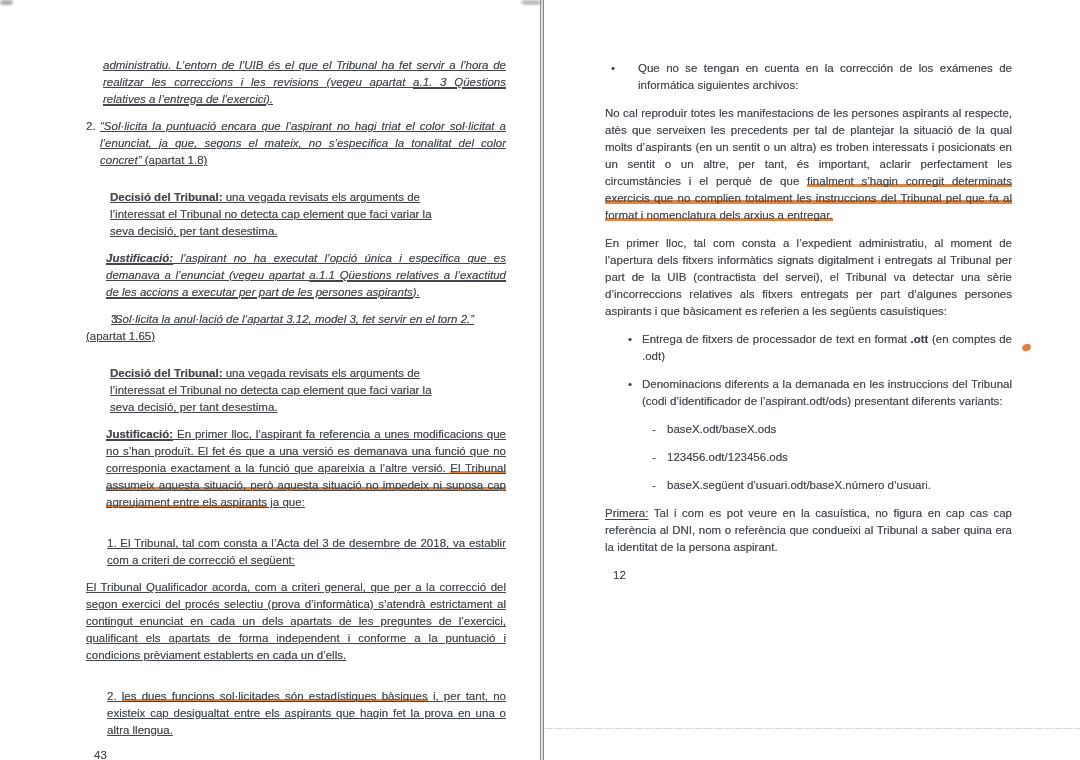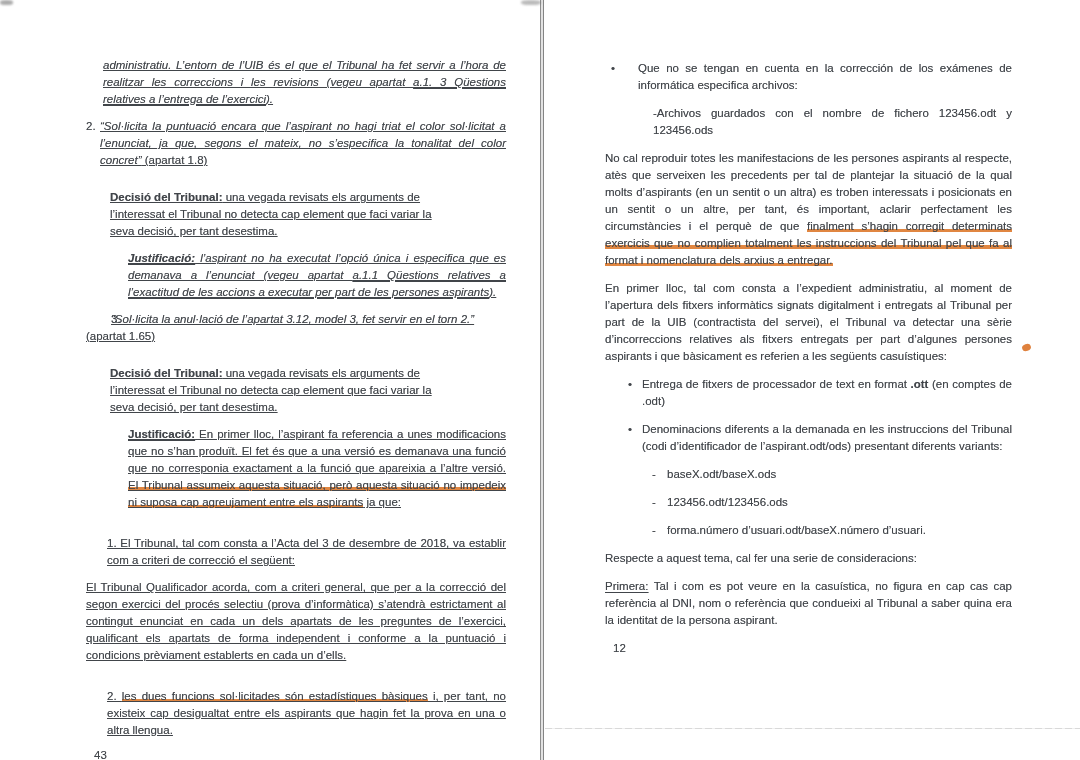--- a/index.html
+++ b/index.html
@@ -13,21 +13,21 @@
   .lp{position:absolute;left:86px;top:57px;width:420px;text-decoration:underline;}
   .rp{position:absolute;left:605px;top:60px;width:407px;}
   .p{margin:0 0 10px 0;}
   .rp .p{margin-bottom:11px;}
   
   .intro{margin-left:17px;font-style:italic;text-align:justify;}
   .item{position:relative;padding-left:14px;text-align:justify;}
   .item > .m{position:absolute;left:0;top:0;font-style:normal;}
   .item3{padding-left:0;text-indent:25px;}
   .decision{margin-left:24px;max-width:330px;margin-top:20px;}
-  .justif{margin-left:42px;text-align:justify;margin-top:4px;}
+  .justif{margin-left:20px;text-align:justify;margin-top:4px;}
   .numbered{margin-left:21px;text-align:justify;margin-top:24px;}
   .quote{text-align:justify;}
   
   .cont{margin-left:33px;text-align:justify;}
   .bullet1{position:relative;padding-left:33px;text-align:justify;margin-bottom:13px;}
   .bullet1 > .m{position:absolute;left:6px;top:0;}
   .subdash{margin-left:48px;text-align:justify;margin-bottom:13px;}
   .main{text-align:justify;margin-bottom:13px;}
   .bullet2{position:relative;padding-left:37px;text-align:justify;}
   .bullet2 > .m{position:absolute;left:23px;top:0;}
@@ -81,30 +81,28 @@
         <p class="p quote"><span>El Tribunal Qualificador acorda, com a criteri general, que per a la correcció del segon exercici del procés selectiu (prova d’informàtica) s’atendrà estrictament al contingut enunciat en cada un dels apartats de les preguntes de l’exercici, qualificant els apartats de forma independent i conforme a la puntuació i condicions prèviament establerts en cada un d’ells.</span></p>
         <p class="p numbered"><span>2. </span><span class="hl">les dues funcions sol·licitades són estadístiques bàsiques</span><span> i, per tant, no existeix cap desigualtat entre els aspirants que hagin fet la prova en una o altra llengua.</span></p>
       </div>
     <p class="p pn pn-left">43</p>
   </div>
 
   <div class="divider"></div>
 
   <div class="rp">
     <div>
-        <p class="p bullet1"><span class="m">•</span><span>Que no se tengan en cuenta en la corrección de los exámenes de informática especifica archivos:</span></p>
-        <p class="p subdash"><span>-Archivos guardados con el nombre de fichero 123456.odt y 123456.ods</span></p>
+        <p class="p bullet1"><span class="m">•</span><span>Que no se tengan en cuenta en la corrección de los exámenes de informática siguientes archivos:</span></p>
         <p class="p main"><span>No cal reproduir totes les manifestacions de les persones aspirants al respecte, atès que serveixen les precedents per tal de plantejar la situació de la qual molts d’aspirants (en un sentit o un altra) es troben interessats i posicionats en un sentit o un altre, per tant, és important, aclarir perfectament les circumstàncies i el perquè de que </span><span class="hl">finalment s’hagin corregit determinats exercicis que no complien totalment les instruccions del Tribunal pel que fa al format i nomenclatura dels arxius a entregar.</span></p>
         <p class="p main"><span>En primer lloc, tal com consta a l’expedient administratiu, al moment de l’apertura dels fitxers informàtics signats digitalment i entregats al Tribunal per part de la UIB (contractista del servei), el Tribunal va detectar una sèrie d’incorreccions relatives als fitxers entregats per part d’algunes persones aspirants i que bàsicament es referien a les següents casuístiques:</span></p>
         <p class="p bullet2 tight"><span class="m">•</span><span>Entrega de fitxers de processador de text en format </span><span class="sb">.ott</span><span> (en comptes de .odt)</span></p>
         <p class="p bullet2"><span class="m">•</span><span>Denominacions diferents a la demanada en les instruccions del Tribunal (codi d’identificador de l’aspirant.odt/ods) presentant diferents variants:</span></p>
         <p class="p dash tight"><span class="m">-</span><span>baseX.odt/baseX.ods</span></p>
         <p class="p dash tight"><span class="m">-</span><span>123456.odt/123456.ods</span></p>
-        <p class="p dash"><span class="m">-</span><span>forma.número d’usuari.odt/baseX.número d’usuari.</span></p>
-        <p class="p main"><span>Respecte a aquest tema, cal fer una serie de consideracions:</span></p>
+        <p class="p dash"><span class="m">-</span><span>baseX.següent d’usuari.odt/baseX.número d’usuari.</span></p>
         <p class="p main"><span class="su">Primera:</span><span> Tal i com es pot veure en la casuística, no figura en cap cas cap referència al DNI, nom o referència que condueixi al Tribunal a saber quina era la identitat de la persona aspirant.</span></p>
       </div>
     <p class="p pn pn-right">12</p>
   </div>
 
   <div class="bottom-line"></div>
   <div class="orange-dot"></div>
   <div class="smudge-a"></div>
   <div class="smudge-b"></div>
   <div class="speck1"></div>

